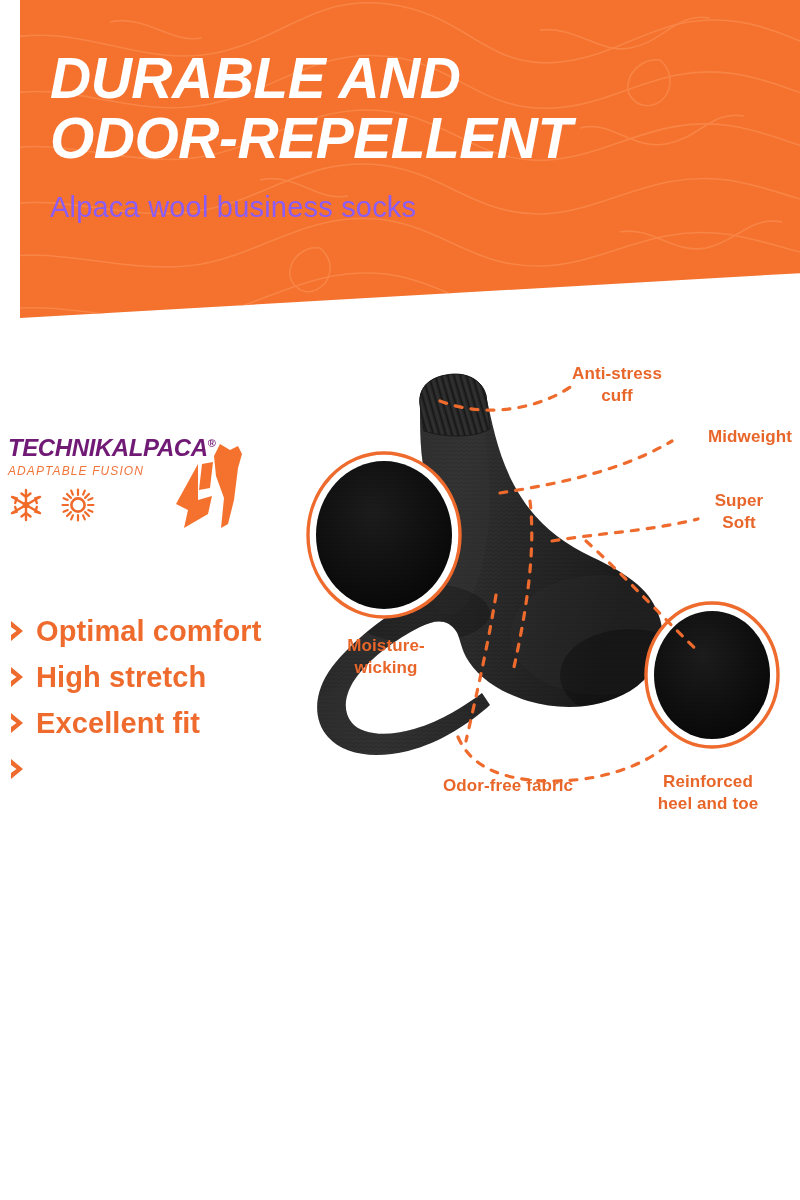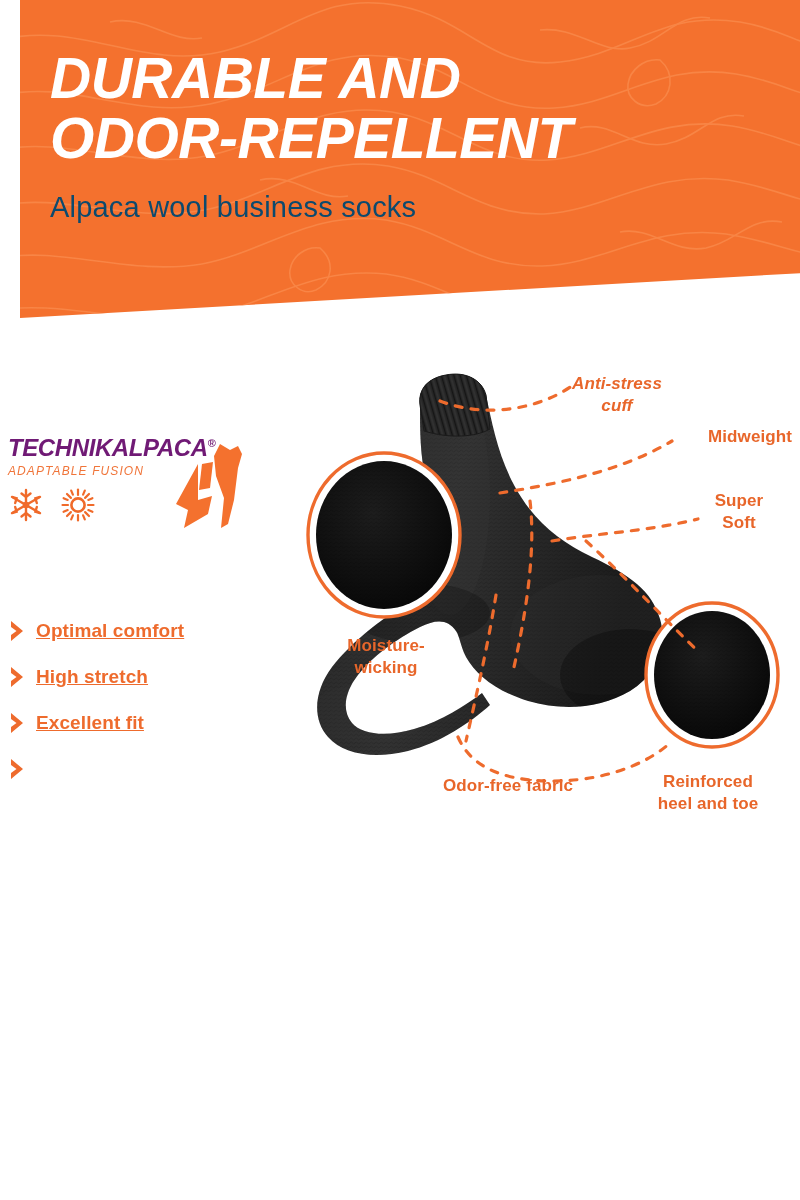--- a/index.html
+++ b/index.html
@@ -24,21 +24,21 @@
   .headline {
     color:#ffffff;
     font-weight:bold;
     font-style:italic;
     font-size:57px;
     line-height:60px;
     letter-spacing:-0.5px;
     white-space:nowrap;
   }
   .subtitle {
-    color:#0c4a6e;
+    color:#8b5cf6;
     font-size:29px;
     line-height:34px;
     margin-top:22px;
     letter-spacing:0.2px;
   }
 
   
   .logo-block { position:absolute; left:8px; top:430px; width:250px; height:110px; }
   .logo-wordmark {
     font-size:24px; font-weight:bold; font-style:italic;
@@ -53,23 +53,22 @@
     letter-spacing:1.1px; line-height:18px; margin-top:1px;
   }
   .logo-icons { margin-top:7px; display:flex; gap:16px; align-items:center; }
   .logo-mark { position:absolute; right:12px; top:12px; }
 
   
   .bullets { position:absolute; left:10px; top:608px; width:320px; }
   .bullet-row { display:flex; align-items:center; height:46px; }
   .bullet-chev { width:26px; flex:0 0 26px; display:flex; align-items:center; }
   .bullet-label {
-    font-size:19px; color:#EE6B2D; font-weight:600;
+    font-size:29px; color:#EE6B2D; font-weight:600;
     letter-spacing:0.1px;
-    text-decoration:underline;
   }
 
   
   .product-area { position:absolute; left:300px; top:345px; width:500px; height:470px; }
   .product-svg { position:absolute; left:0; top:0; }
 
   .callout {
     position:absolute;
     color:#E8662A;
     font-size:17px;
@@ -310,21 +309,21 @@
       <path d="M140 56 C186 74, 242 64, 276 38"></path>
       <path d="M200 148 C250 140, 318 128, 372 96"></path>
       <path d="M252 196 C300 188, 350 186, 398 174"></path>
       <path d="M230 156 C236 206, 226 268, 214 322"></path>
       <path d="M196 250 C188 300, 176 352, 166 396"></path>
       <path d="M158 392 C170 420, 200 436, 252 436 C316 436, 356 412, 372 396"></path>
       <path d="M286 196 C330 236, 370 280, 398 306"></path>
     </g>
   </svg>
 
-  <div class="callout center" style="left:262px; top:28px; width:110px;font-style:italic;">
+  <div class="callout center" style="left:262px; top:18px; width:110px;">
     <div>Anti-stress</div>
     <div>cuff</div>
   </div>
 
   <div class="callout" style="left:408px; top:81px; width:100px;">
     <div>Midweight</div>
   </div>
 
   <div class="callout center" style="left:400px; top:145px; width:78px;">
     <div>Super</div>

